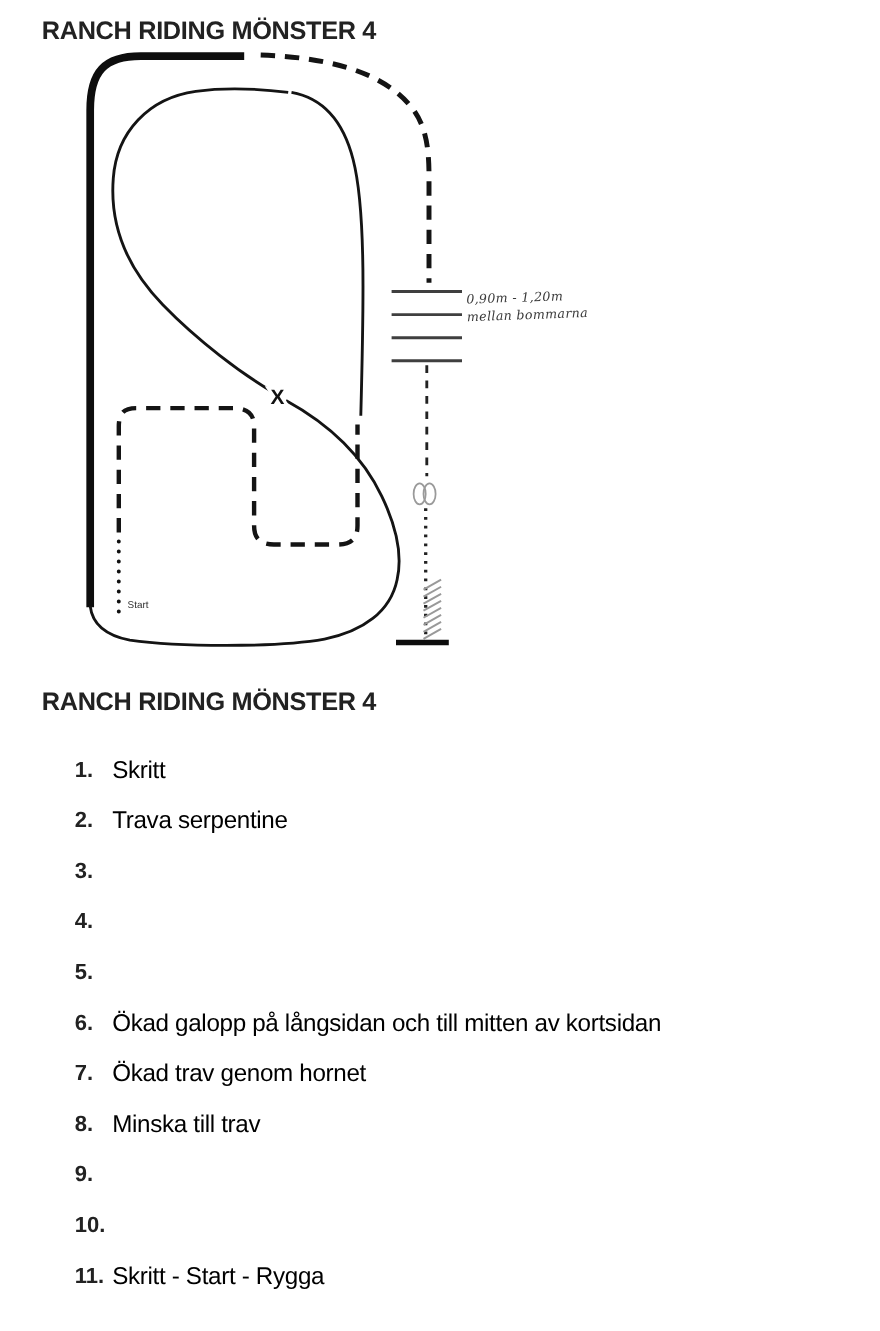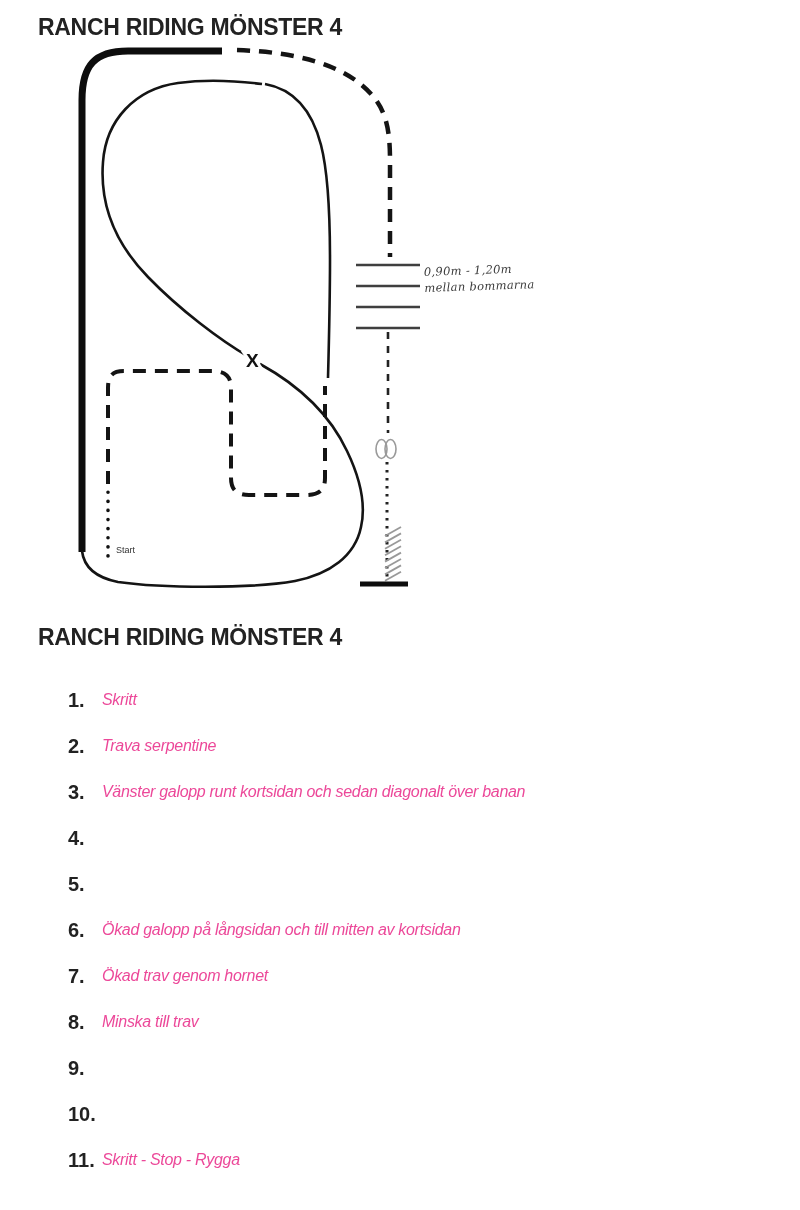--- a/index.html
+++ b/index.html
@@ -12,21 +12,21 @@
     letter-spacing:-0.3px;color:#222;white-space:nowrap;
   }
   .section-title{
     position:absolute;left:38px;top:624px;font-size:23px;font-weight:bold;
     letter-spacing:-0.3px;color:#222;white-space:nowrap;
   }
   .diagram-wrap{position:absolute;left:0;top:0;width:560px;height:615px;}
   .instructions{position:absolute;left:68px;top:688px;width:720px;}
   .instr-row{display:flex;align-items:flex-start;margin-bottom:22px;line-height:24px;}
   .instr-num{font-weight:bold;width:34px;flex:0 0 34px;font-size:20px;color:#222;}
-  .instr-text{font-size:16px;color:#ec4899;letter-spacing:-0.3px;white-space:nowrap;font-style:italic;}
+  .instr-text{font-size:22px;color:#000000;letter-spacing:-0.3px;white-space:nowrap;}
   .hand-note{font-family:"DejaVu Serif", serif;font-style:italic;}
   svg text{user-select:none;}
 </style>
 </head>
 <body>
 
 <div class="page-title">RANCH RIDING MÖNSTER 4</div>
 
 <div class="diagram-wrap">
   <svg width="560" height="615" viewBox="0 0 560 615" fill="none">
@@ -89,21 +89,20 @@
     <div class="instr-row">
       <span class="instr-num">1.</span>
       <span class="instr-text">Skritt</span>
     </div>
     <div class="instr-row">
       <span class="instr-num">2.</span>
       <span class="instr-text">Trava serpentine</span>
     </div>
     <div class="instr-row">
       <span class="instr-num">3.</span>
-      <span class="instr-text">Vänster galopp runt kortsidan och sedan diagonalt över banan</span>
     </div>
     <div class="instr-row">
       <span class="instr-num">4.</span>
     </div>
     <div class="instr-row">
       <span class="instr-num">5.</span>
     </div>
     <div class="instr-row">
       <span class="instr-num">6.</span>
       <span class="instr-text">Ökad galopp på långsidan och till mitten av kortsidan</span>
@@ -117,15 +116,15 @@
       <span class="instr-text">Minska till trav</span>
     </div>
     <div class="instr-row">
       <span class="instr-num">9.</span>
     </div>
     <div class="instr-row">
       <span class="instr-num">10.</span>
     </div>
     <div class="instr-row">
       <span class="instr-num">11.</span>
-      <span class="instr-text">Skritt - Stop - Rygga</span>
+      <span class="instr-text">Skritt - Start - Rygga</span>
     </div>
   </div>
 
 </body></html>

